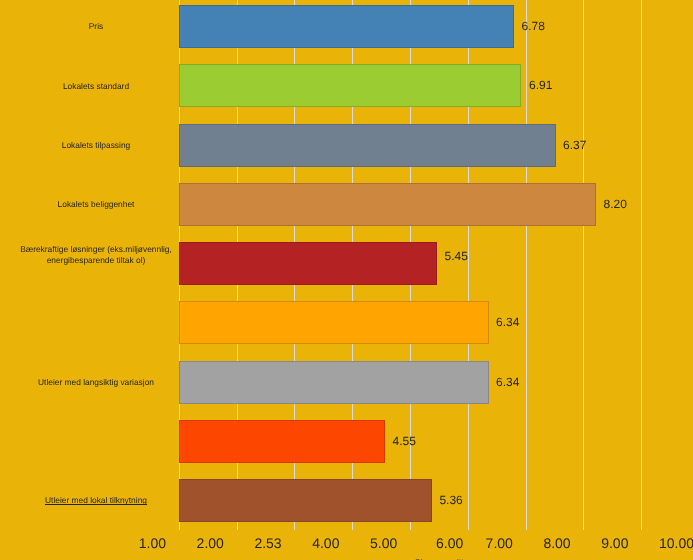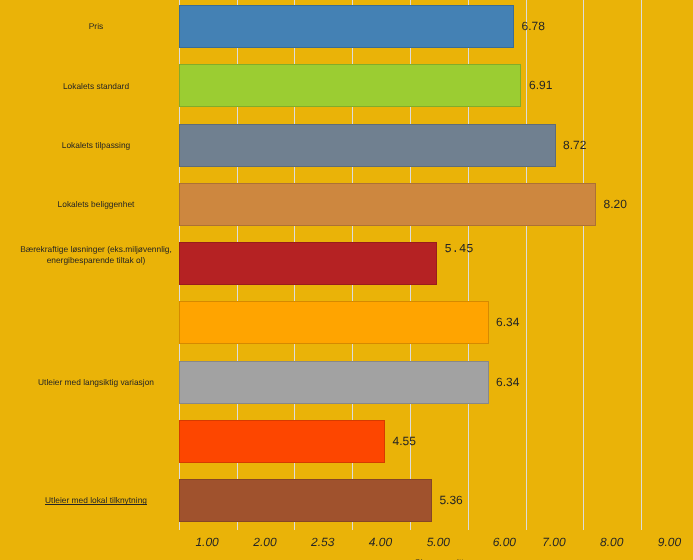--- a/index.html
+++ b/index.html
@@ -13,22 +13,22 @@
 
   .gridline{position:absolute;top:0;width:1px;height:533.5px;background:#dcdcdc;}
 
   .bar{position:absolute;height:43px;box-sizing:border-box;}
 
   .catlabel{position:absolute;left:0;width:192px;height:59.24px;
             display:flex;align-items:center;justify-content:center;
             text-align:center;color:#252525;font-size:8.4px;line-height:10.5px;}
   .vallabel{position:absolute;color:#252525;font-size:12px;line-height:11px;
             white-space:nowrap;}
-  .xticklabel{position:absolute;width:80px;font-size:12px;color:#252525;
-              text-align:right;white-space:nowrap;font-style:italic;}
+  .xticklabel{position:absolute;width:80px;font-size:14px;color:#252525;
+              text-align:left;white-space:nowrap;}
   .axistitle{position:absolute;width:200px;font-size:8.4px;line-height:11px;
              color:#252525;white-space:nowrap;text-align:center;}
 
   .catlabel,.vallabel,.xticklabel,.axistitle{
        -webkit-font-smoothing:antialiased;
        text-rendering:geometricPrecision;
        transform:translateZ(0);}
 </style>
 </head>
 <body>
@@ -61,23 +61,23 @@
   <div class="catlabel" style="top: -3px;">Pris</div>
   <div class="catlabel" style="top: 56.24px;">Lokalets standard</div>
   <div class="catlabel" style="top: 115.48px;">Lokalets tilpassing</div>
   <div class="catlabel" style="top: 174.72px;">Lokalets beliggenhet</div>
   <div class="catlabel" style="top: 225px;">Bærekraftige løsninger (eks.miljøvennlig, energibesparende tiltak ol)</div>
   <div class="catlabel" style="top: 352.44px;">Utleier med langsiktig variasjon</div>
   <div class="catlabel" style="top: 470.92px; text-decoration: underline;">Utleier med lokal tilknytning</div>
 
   <div class="vallabel" style="left: 521.484px; top: 21.22px;">6.78</div>
   <div class="vallabel" style="left: 528.998px; top: 80.46px;">6.91</div>
-  <div class="vallabel" style="left: 563.1px; top: 139.7px;">8.72</div>
+  <div class="vallabel" style="left: 563.1px; top: 139.7px;">6.37</div>
   <div class="vallabel" style="left: 603.56px; top: 198.94px;">8.20</div>
-  <div class="vallabel" style="left: 444.61px; top: 244px; font-family: Liberation Mono, monospace;">5.45</div>
+  <div class="vallabel" style="left: 444.61px; top: 251px;">5.45</div>
   <div class="vallabel" style="left: 496.052px; top: 317.42px;">6.34</div>
   <div class="vallabel" style="left: 496.052px; top: 376.66px;">6.34</div>
   <div class="vallabel" style="left: 392.59px; top: 435.9px;">4.55</div>
   <div class="vallabel" style="left: 439.408px; top: 495.14px;">5.36</div>
 
   <div class="xticklabel" style="left: 138.8px; top: 534.96px;">1.00</div>
   <div class="xticklabel" style="left: 196.6px; top: 534.96px;">2.00</div>
   <div class="xticklabel" style="left: 254.4px; top: 534.96px;">2.53</div>
   <div class="xticklabel" style="left: 312.2px; top: 534.96px;">4.00</div>
   <div class="xticklabel" style="left: 370px; top: 534.96px;">5.00</div>

